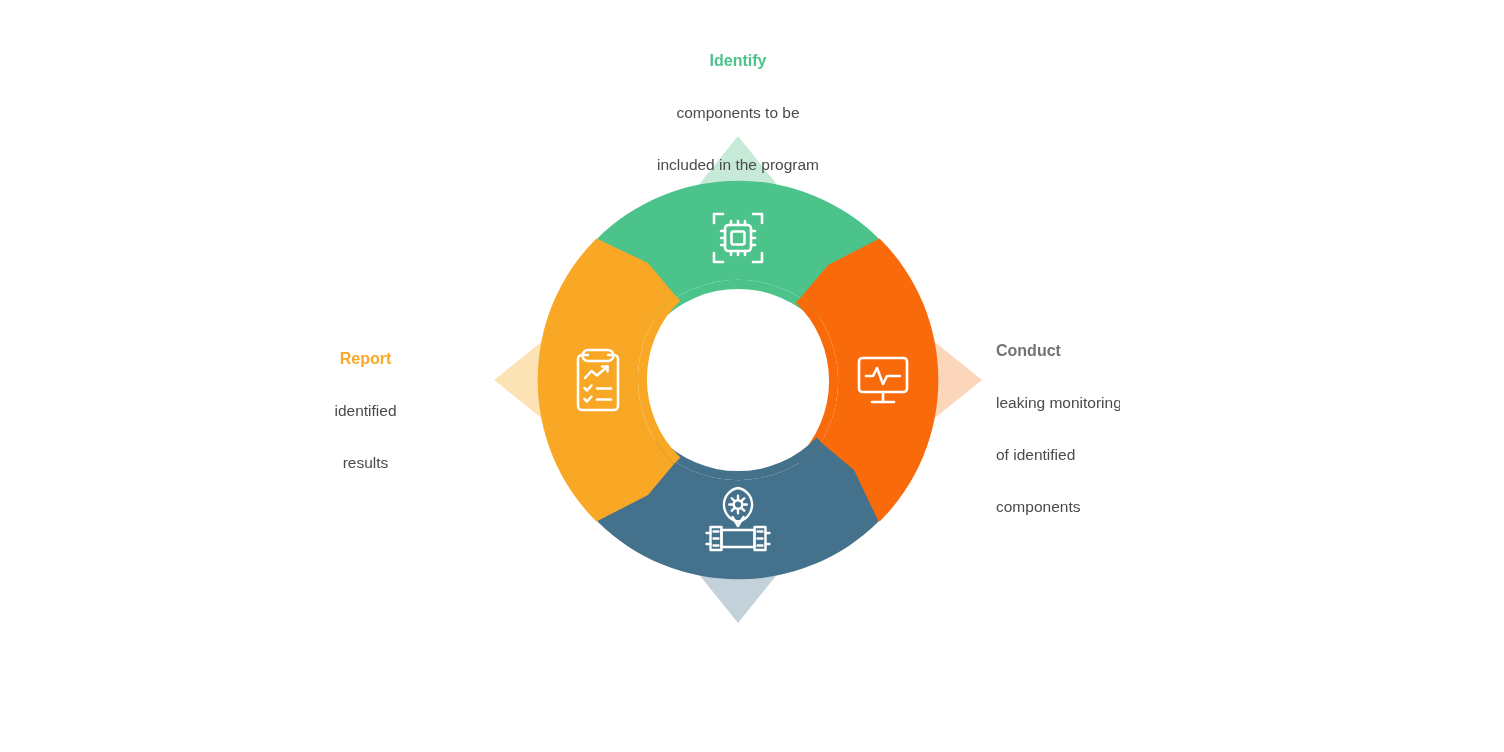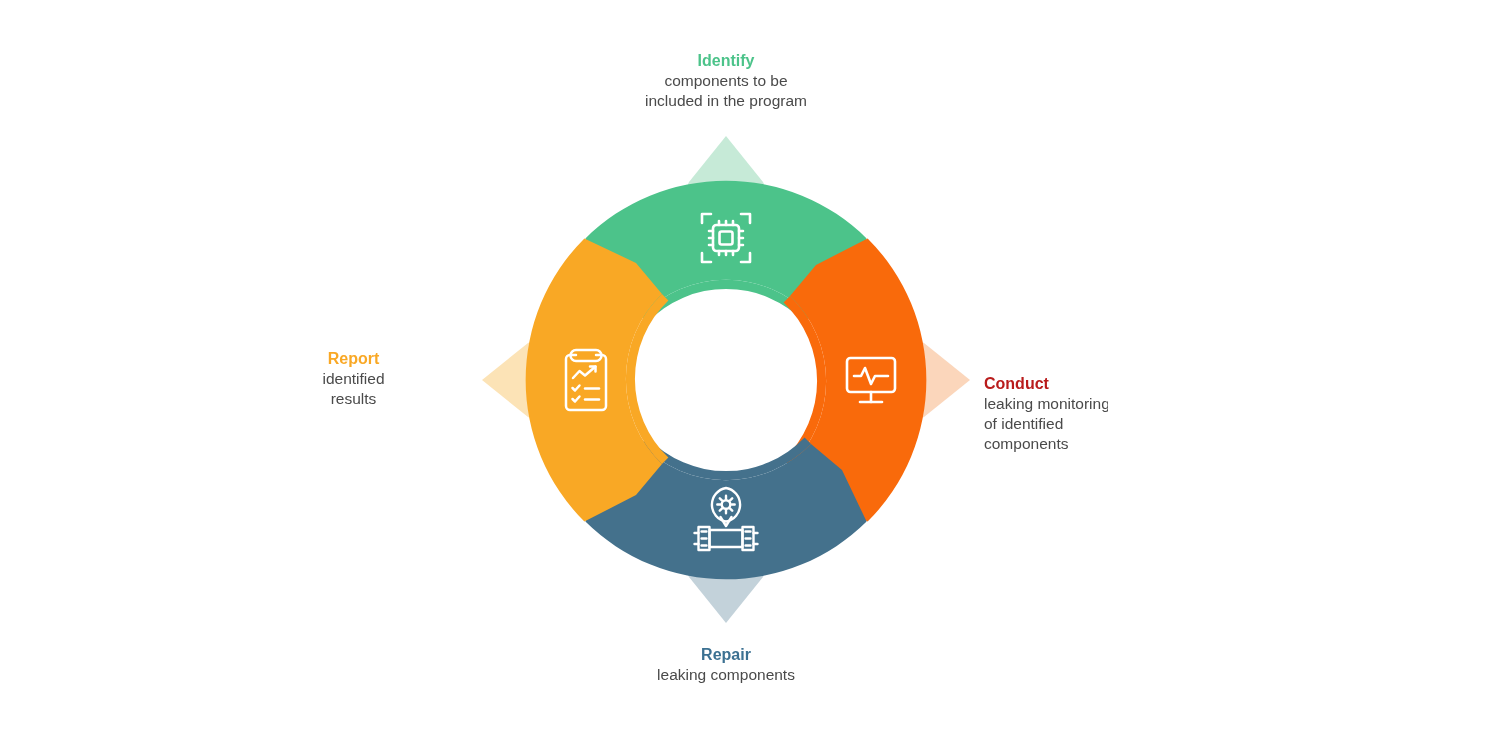--- a/index.html
+++ b/index.html
@@ -9,21 +9,21 @@
   }
   body {
     width: 1504px;
     height: 752px;
     overflow: hidden;
     font-family: "Liberation Sans", sans-serif;
     position: relative;
   }
   #stage {
     position: absolute;
-    left: 4px; top: 0;
+    left: 16px; top: 0;
     width: 1192px;
     height: 752px;
   }
   .diagram-svg {
     position: absolute;
     left: 0; top: 0;
     width: 1504px;
     height: 752px;
     display: block;
   }
@@ -40,38 +40,39 @@
     font-size: 16px;
     line-height: 21px;
     display: block;
   }
   .label-line {
     display: block;
     font-size: 15.5px;
     line-height: 20px;
     color: #4a4a4a;
     white-space: nowrap;
+    margin-top: 32px;
   }
 
   #label-identify {
     left: 562px;
     top: 50px;
     width: 320px;
     text-align: center;
   }
   #label-identify .label-title { color: #4cc38a; }
 
   #label-conduct {
     left: 980px;
     top: 340px;
     width: 124px;
     text-align: left;
     overflow: hidden;
   }
-  #label-conduct .label-title { color: #b91c1c; margin-top: 33px; }
+  #label-conduct .label-title { color: #737373; }
 
   #label-report {
     left: 230px;
     top: 348px;
     width: 239px;
     text-align: center;
   }
   #label-report .label-title { color: #f9a825; }
 
   #label-repair {
@@ -248,18 +249,14 @@
     <span class="label-line">of identified</span>
     <span class="label-line">components</span>
   </div>
 
   <div class="label-block" id="label-report">
     <span class="label-title">Report</span>
     <span class="label-line">identified</span>
     <span class="label-line">results</span>
   </div>
 
-  <div class="label-block" id="label-repair">
-    <span class="label-title">Repair</span>
-    <span class="label-line">leaking components</span>
-  </div>
 
 </div>
 
 </body></html>

